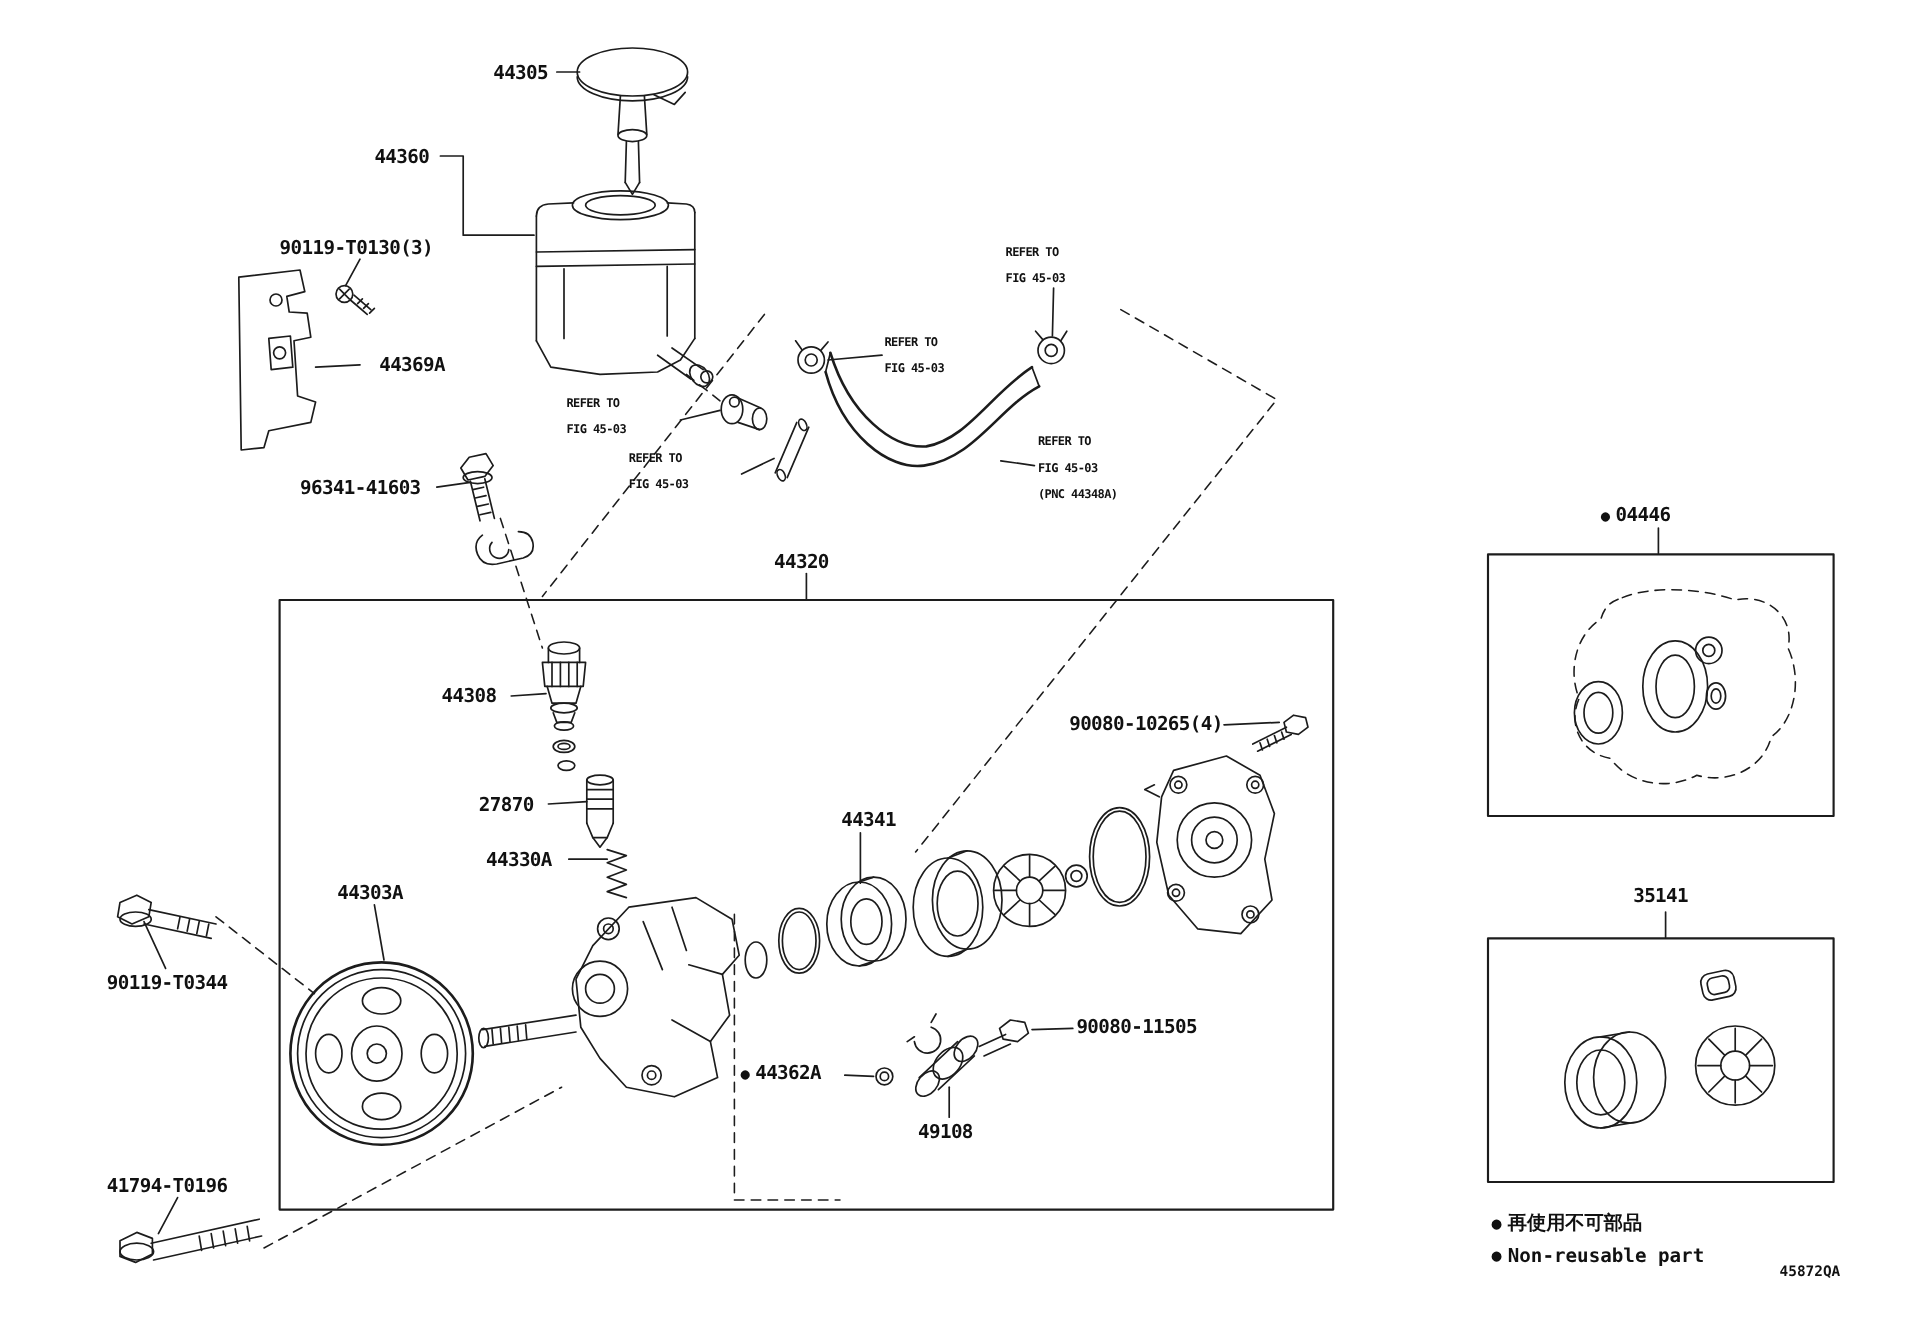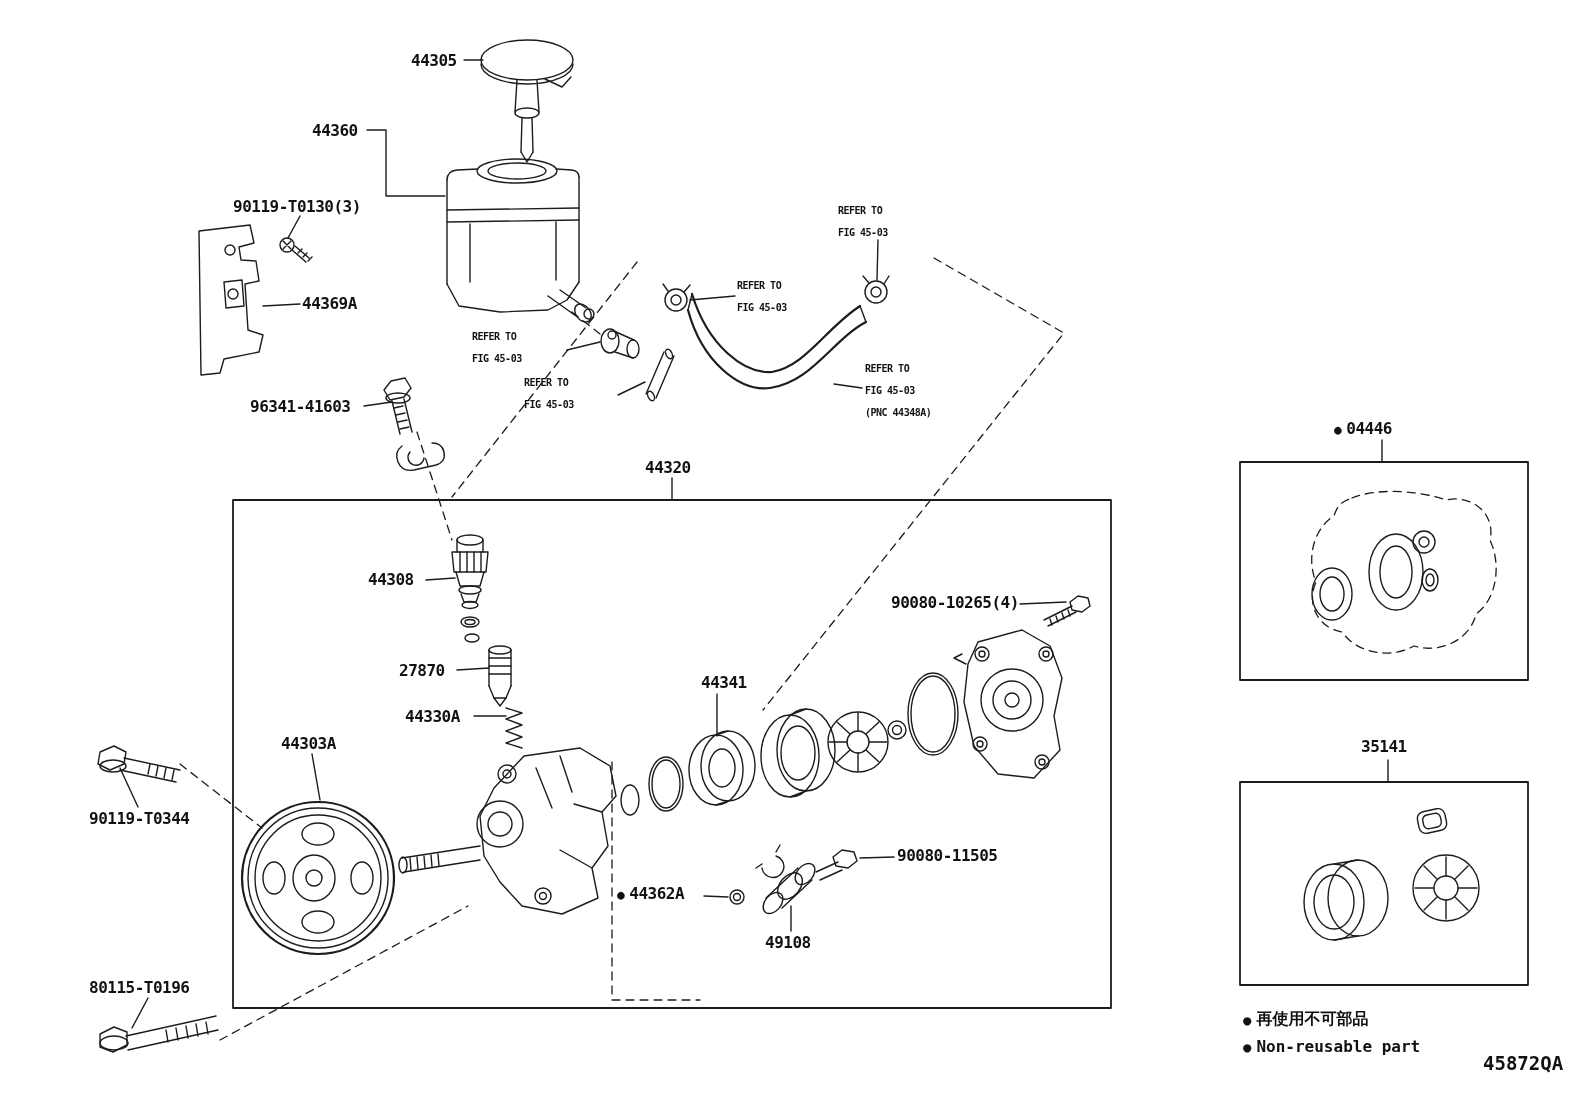--- a/index.html
+++ b/index.html
@@ -22,21 +22,21 @@
   }
   .note {
     position:absolute; font-weight:bold; font-size:10px; line-height:22px;
     letter-spacing:-0.5px; white-space:nowrap; color:#111;
   }
   .note span { display:block; }
   .dot { margin-right:5px; font-size:13px; }
   .legend { position:absolute; font-weight:bold; font-size:16px; color:#111; }
   .legend-row { display:flex; align-items:center; height:27px; }
   .legend-row .dot { font-size:14px; }
-  .code { font-size:19px; letter-spacing:0;text-align:center; }
+  .code { font-size:12px; letter-spacing:0;text-align:center; }
 </style>
 </head>
 <body>
 
 <div class="stage">
 
   <svg id="drawing" width="1592" height="1099" viewBox="0 0 1592 1099">
 
     <g class="leader">
       <path d="M464 60 L483 60"></path>
@@ -305,33 +305,33 @@
       <ellipse cx="1334" cy="902" rx="20" ry="27"></ellipse>
       <circle cx="1446" cy="888" r="33"></circle>
       <circle cx="1446" cy="888" r="12"></circle>
       <path d="M1458 888 H1477 M1455 897 L1468 910 M1446 900 V919 M1437 897 L1424 910 M1434 888 H1415 M1437 879 L1424 866 M1446 876 V857 M1455 879 L1468 866"></path>
     </g>
   </svg>
 
   <div class="lbl" style="left:411px;top:51px">44305</div>
   <div class="lbl" style="left:312px;top:121px">44360</div>
   <div class="lbl" style="left:233px;top:197px">90119-T0130(3)</div>
-  <div class="lbl" style="left:302px;top:294px">44369A</div>
+  <div class="lbl" style="left:316px;top:294px">44369A</div>
   <div class="lbl" style="left:250px;top:397px">96341-41603</div>
   <div class="lbl" style="left:645px;top:458px">44320</div>
   <div class="lbl" style="left:368px;top:570px">44308</div>
   <div class="lbl" style="left:399px;top:661px">27870</div>
   <div class="lbl" style="left:405px;top:707px">44330A</div>
   <div class="lbl" style="left:281px;top:734px">44303A</div>
   <div class="lbl" style="left:89px;top:809px">90119-T0344</div>
   <div class="lbl" style="left:701px;top:673px">44341</div>
   <div class="lbl" style="left:891px;top:593px">90080-10265(4)</div>
   <div class="lbl" style="left:897px;top:846px">90080-11505</div>
   <div class="lbl" style="left:765px;top:933px">49108</div>
-  <div class="lbl" style="left:89px;top:978px">80115-T0196</div>
+  <div class="lbl" style="left:89px;top:978px">41794-T0196</div>
   <div class="lbl" style="left:1361px;top:737px">35141</div>
 
   <div class="lbl" style="left:617px;top:884px">
     <span class="dot">●</span><span>44362A</span>
   </div>
   <div class="lbl" style="left:1334px;top:419px">
     <span class="dot">●</span><span>04446</span>
   </div>
 
   <div class="note" style="left:737px;top:275px">

